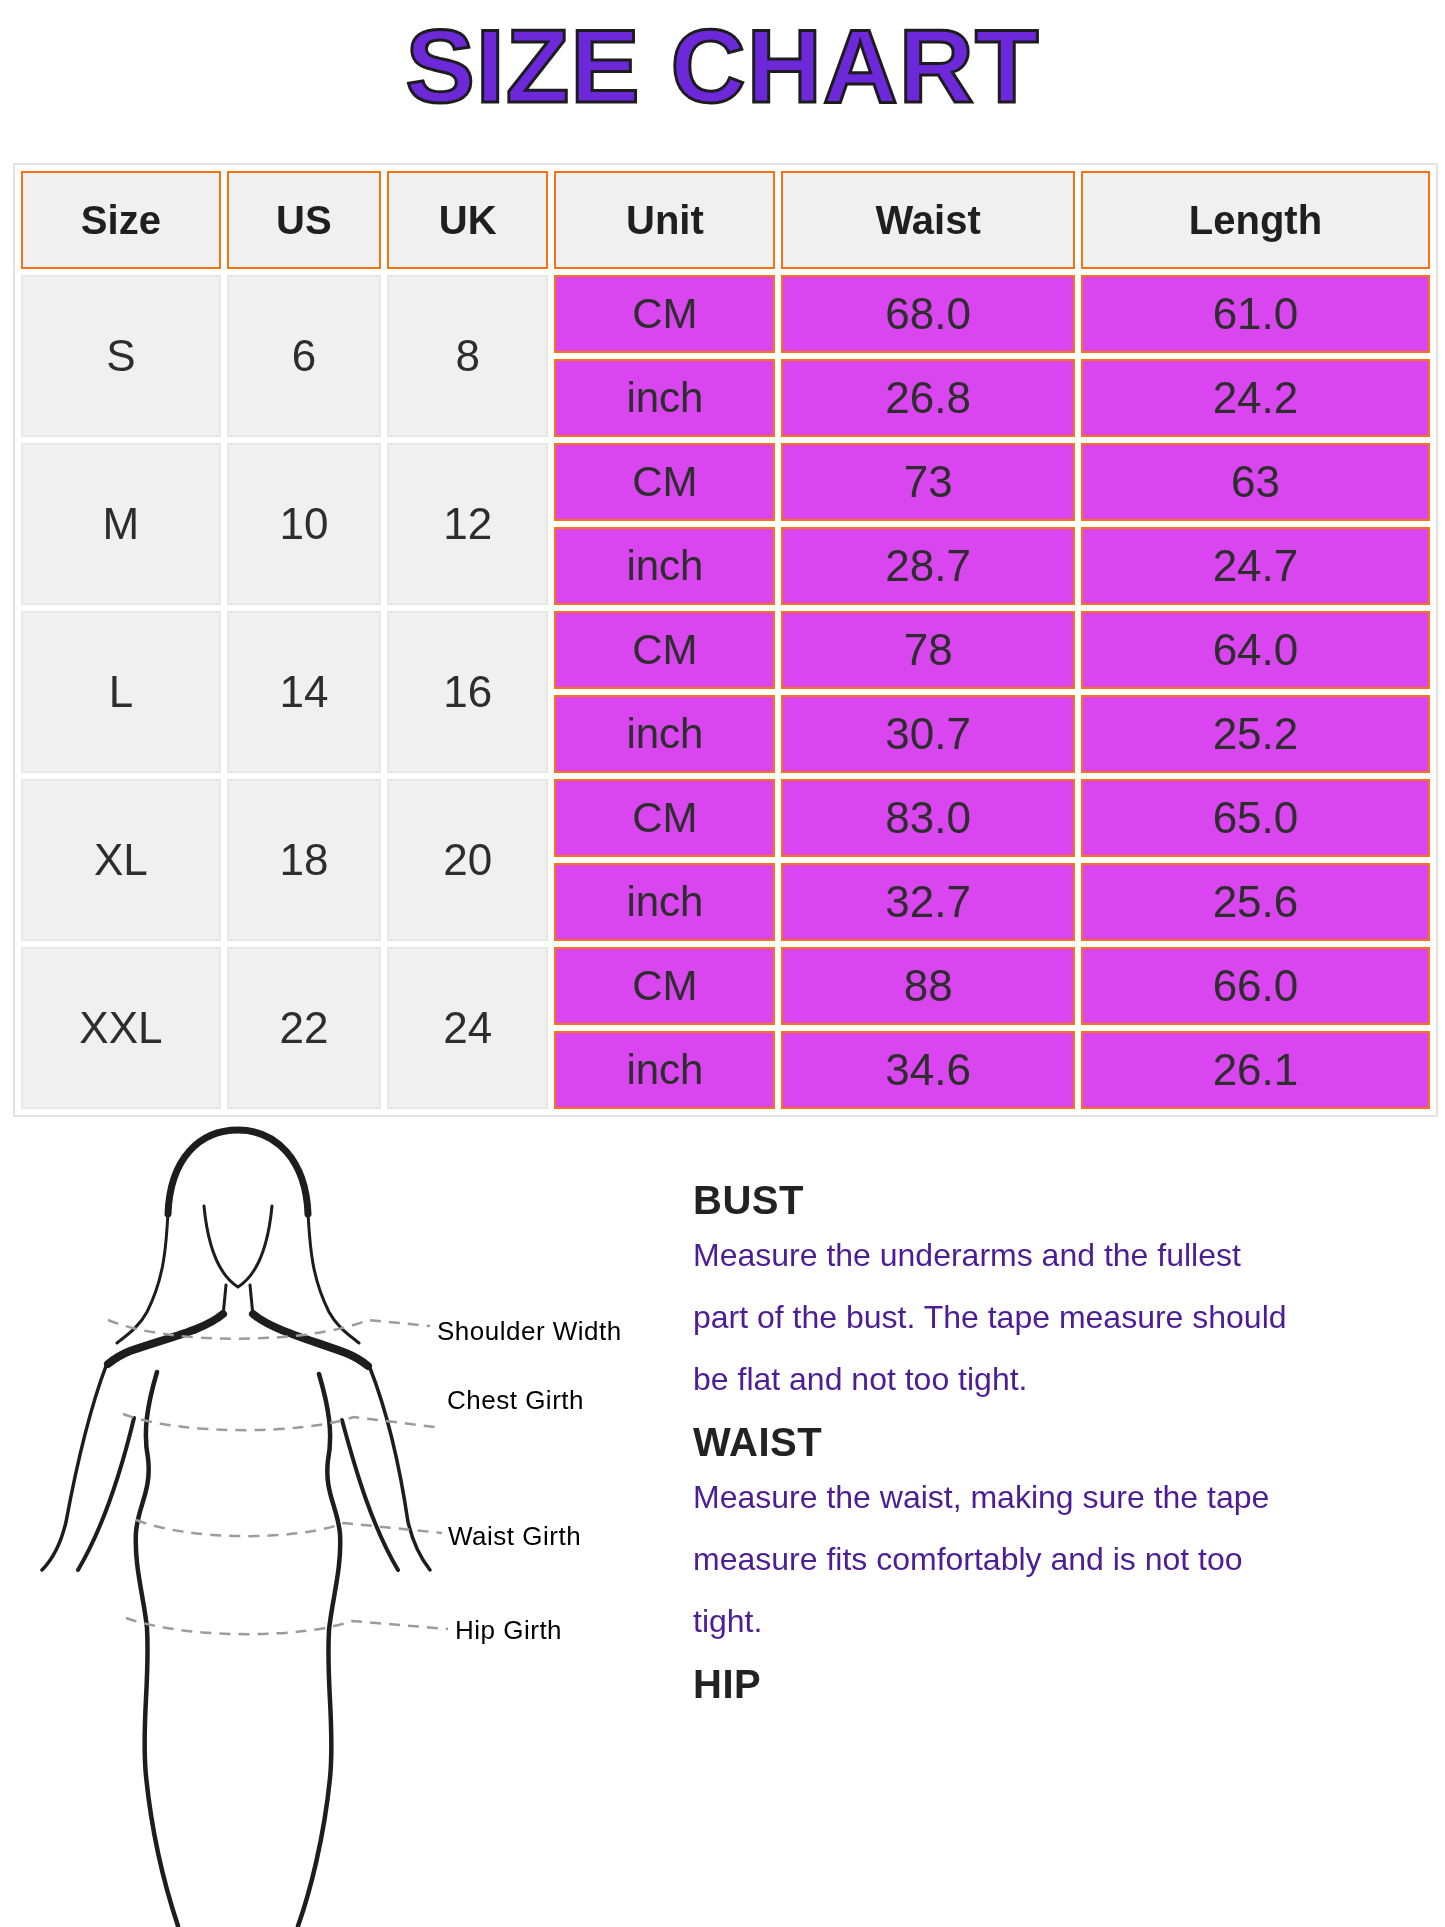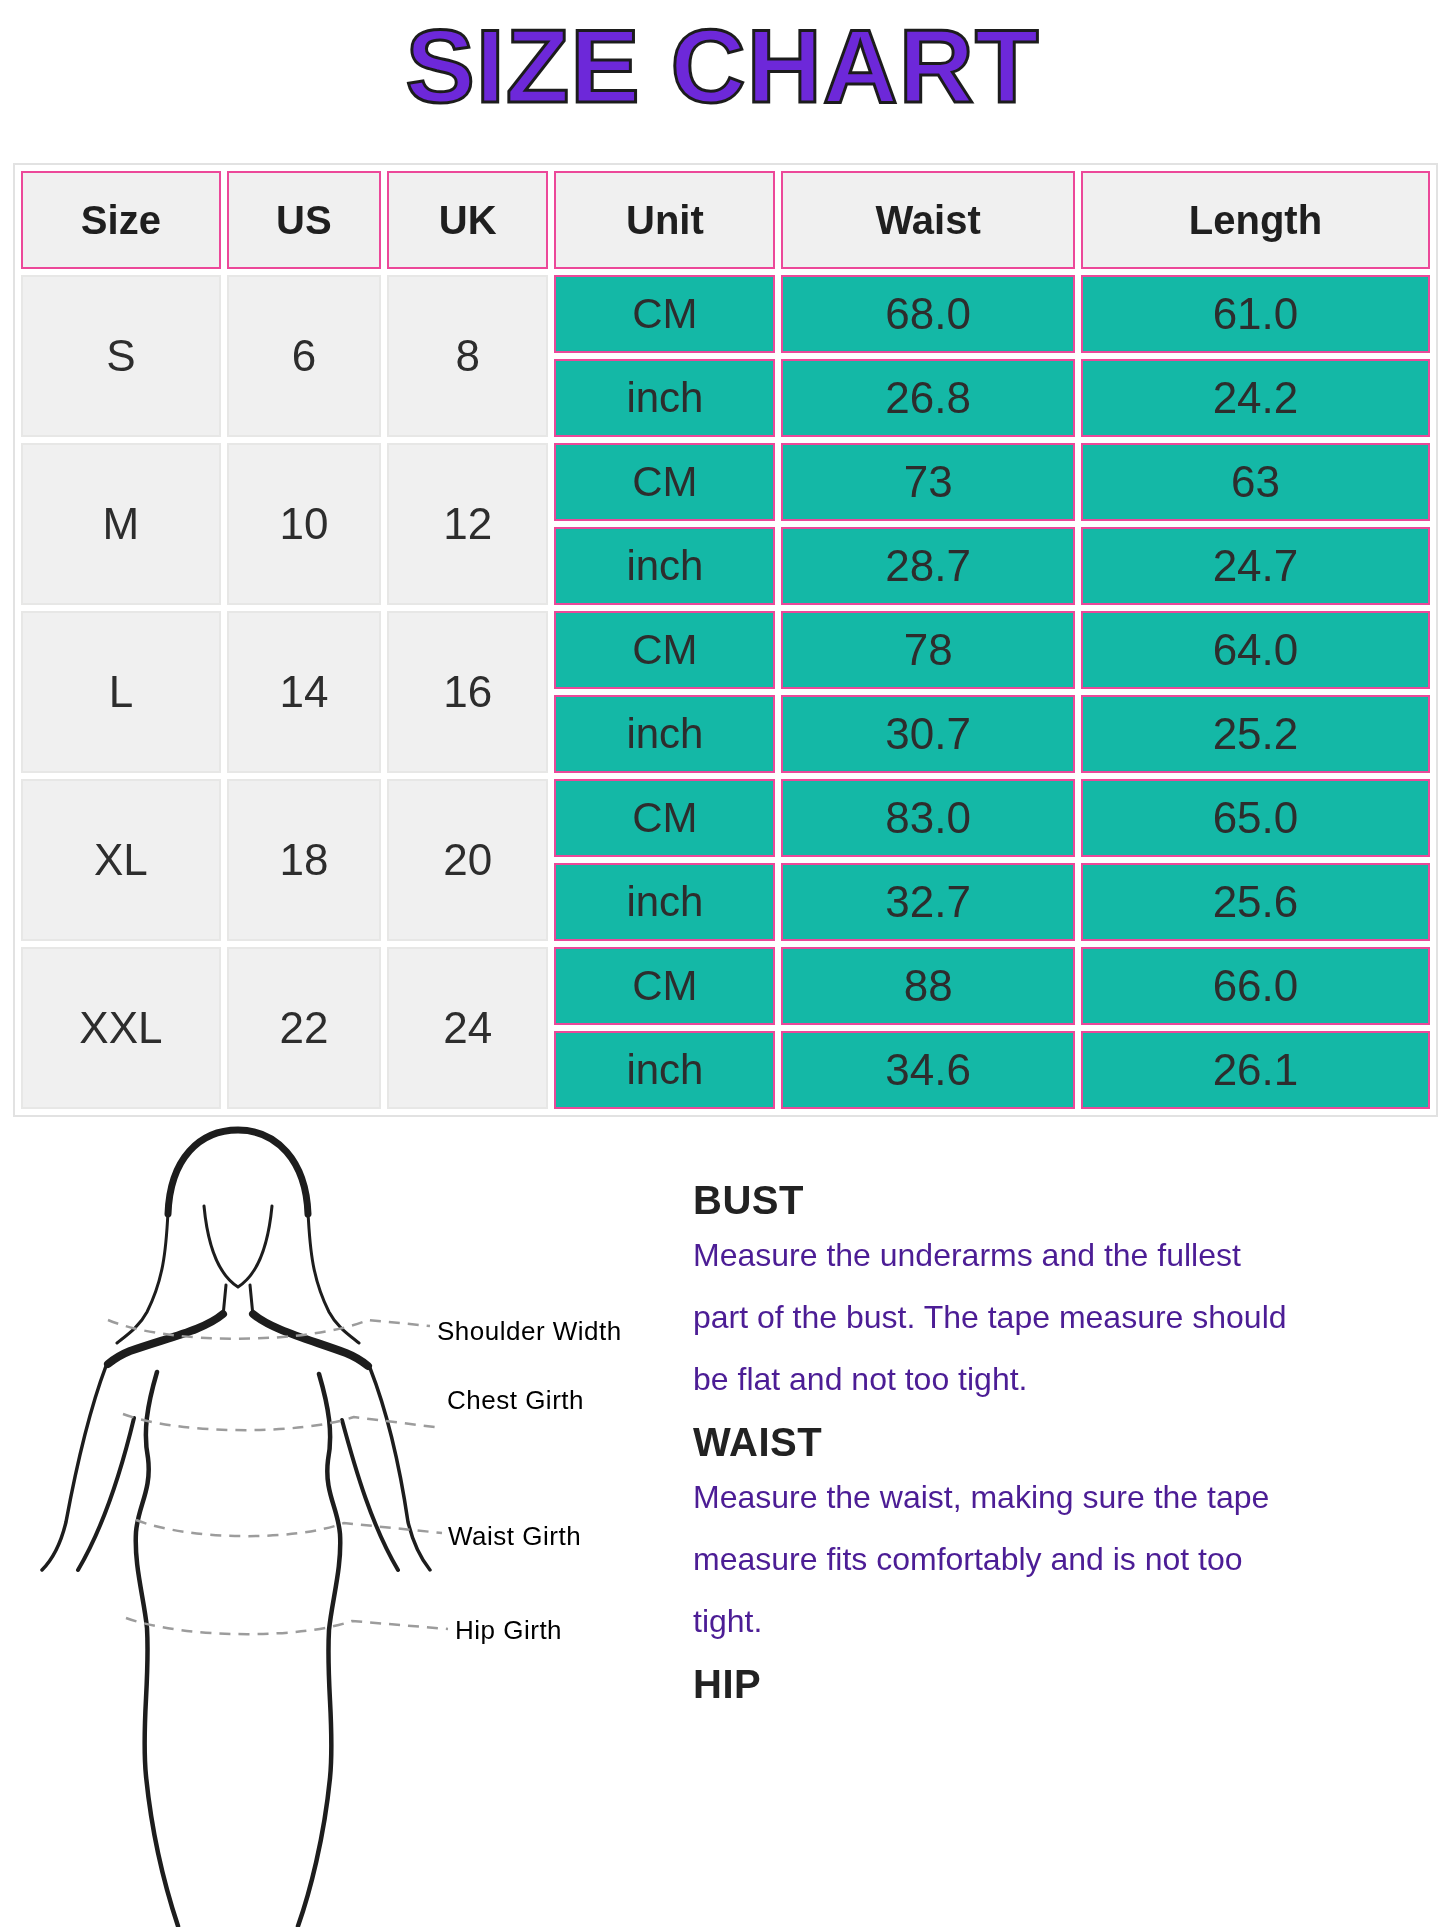--- a/index.html
+++ b/index.html
@@ -31,36 +31,36 @@
     background:#ffffff;
   }
   .size-table col.c-size{width:198px;}
   .size-table col.c-us{width:153px;}
   .size-table col.c-uk{width:160px;}
   .size-table col.c-unit{width:219px;}
   .size-table col.c-waist{width:291px;}
   .size-table col.c-length{width:346px;}
   .size-table th,.size-table td{
     text-align:center;vertical-align:middle;
-    border:2px solid #ec4899;
+    border:2px solid #f97316;
     overflow:hidden;
   }
   .size-table th{
     background:#f0f0f0;
     height:92px;
     font-size:40px;font-weight:bold;color:#1f1f1f;
   }
   .size-table td{height:72px;}
   td.gray{
     background:#f0f0f0;
     border-color:#e7e7e6;
     font-size:44px;color:#2d2d2d;font-weight:normal;
   }
   td.white{
-    background:#14b8a6;
+    background:#d946ef;
     font-size:42px;color:#2d2d2d;
   }
   td.val{font-size:44px;}
   
   .diagram{position:absolute;left:0;top:0;width:1445px;height:1927px;pointer-events:none;}
   .figure-svg{position:absolute;left:20px;top:1120px;width:640px;height:807px;}
   .diagram-label{
     position:absolute;
     transform:translateY(-50%);
     font-size:26px;letter-spacing:0.5px;

